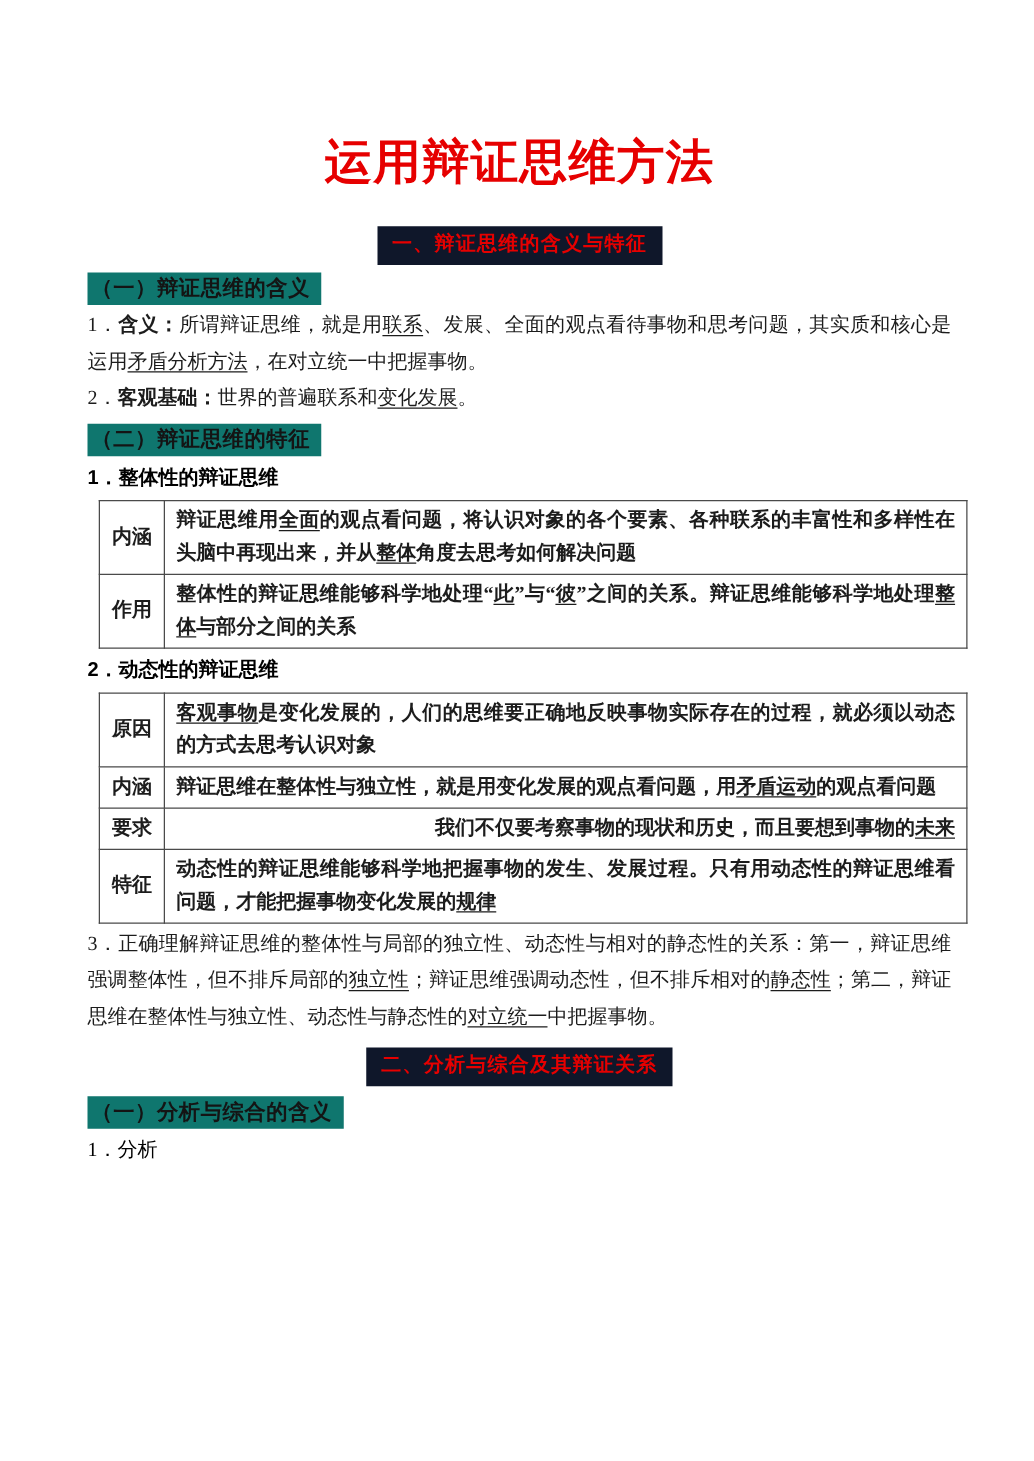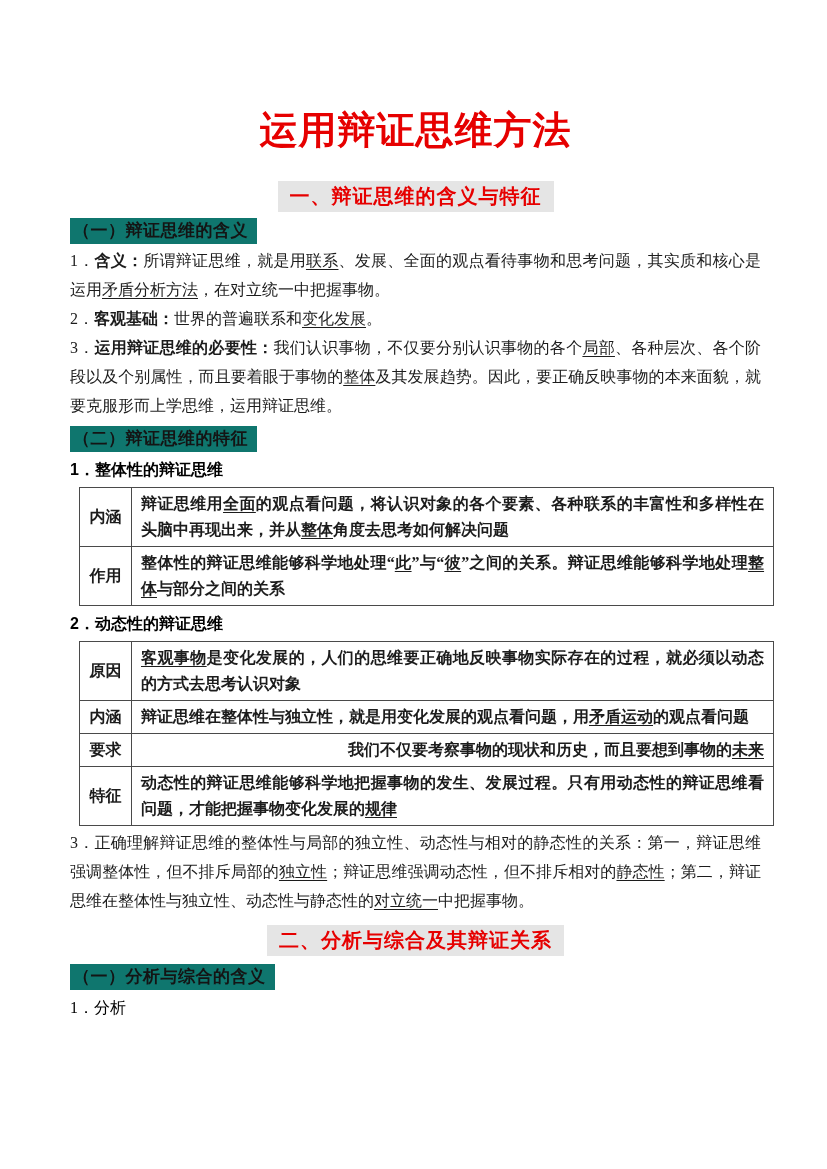--- a/index.html
+++ b/index.html
@@ -29,25 +29,25 @@
     font-family: "Liberation Sans", sans-serif;
     font-weight: bold;
     font-size: 22px;
     line-height: 28px;
     color: #d40000;
     letter-spacing: 1px;
   }
   .sec-heading-wrap { text-align: center; margin-top: 27px; }
   .sec-heading {
     display: inline-block;
-    background: #e5e5e5;
+    background: #0f172a;
     color: #e60000;
     font-family: "Liberation Sans", sans-serif;
     font-weight: bold;
-    font-size: 20px;
+    font-size: 16px;
     line-height: 24px;
     padding: 3px 12px 4px 12px;
     letter-spacing: 1px;
     text-align: center;
   }
   .sub-heading-wrap { margin-top: 6px; }
   .sub-heading {
     display: inline-block;
     background: #0f766e;
     color: #141414;
@@ -109,21 +109,20 @@
     <span class="sec-heading">一、辩证思维的含义与特征</span>
   </div>
 
   <div class="sub-heading-wrap">
     <span class="sub-heading">（一）辩证思维的含义</span>
   </div>
 
   <div class="paras">
     <p class="para"><span>1．</span><span class="rt-b">含义：</span><span>所谓辩证思维，就是用</span><span class="rt-u">联系</span><span>、发展、全面的观点看待事物和思考问题，其实质和核心是运用</span><span class="rt-u">矛盾分析方法</span><span>，在对立统一中把握事物。</span></p>
     <p class="para"><span>2．</span><span class="rt-b">客观基础：</span><span>世界的普遍联系和</span><span class="rt-u">变化发展</span><span>。</span></p>
-    <p class="para"><span>3．</span><span class="rt-b">运用辩证思维的必要性：</span><span>我们认识事物，不仅要分别认识事物的各个</span><span class="rt-u">局部</span><span>、各种层次、各个阶段以及个别属性，而且要着眼于事物的</span><span class="rt-u">整体</span><span>及其发展趋势。因此，要正确反映事物的本来面貌，就要克服形而上学思维，运用辩证思维。</span></p>
   </div>
 
   <div class="sub-heading-wrap">
     <span class="sub-heading">（二）辩证思维的特征</span>
   </div>
 
   <div class="item-label">1．整体性的辩证思维</div>
 
   <table class="k-table">
     <tbody>

